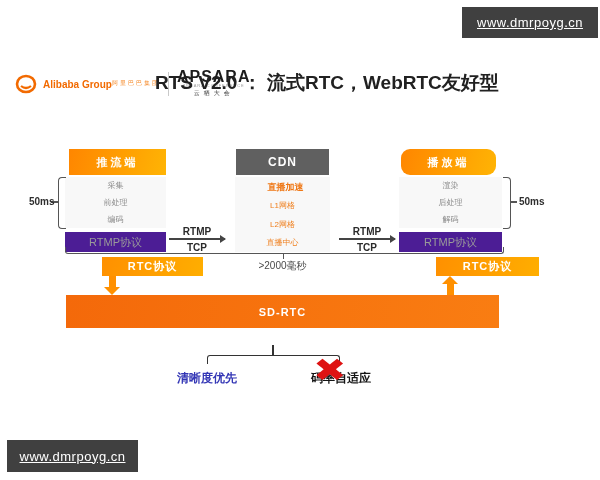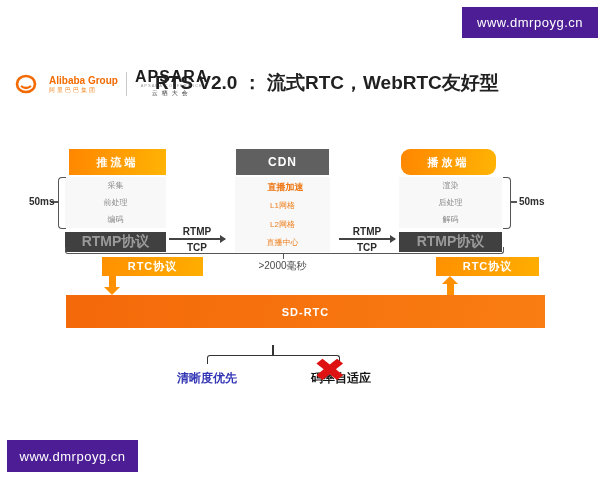--- a/index.html
+++ b/index.html
@@ -1,26 +1,26 @@
 <!DOCTYPE html>
 <html><head>
 <meta charset="utf-8">
 <style>
   html,body{margin:0;padding:0;background:#fff;}
   .stage{position:relative;width:600px;height:480px;background:#ffffff;overflow:hidden;
          font-family:"Liberation Sans","DejaVu Sans",sans-serif;}
-  .wm{position:absolute;background:#4c1d95;color:#fff;font-size:13px;
-      display:flex;align-items:center;justify-content:center;letter-spacing:0.5px;}
+  .wm{position:absolute;background:#404040;color:#fff;font-size:13px;
+      display:flex;align-items:center;justify-content:center;letter-spacing:0.5px;text-decoration:underline;}
   #wm-top{left:462px;top:7px;width:136px;height:31px;}
   #wm-bottom{left:7px;top:440px;width:131px;height:32px;}
 
   
   .logo-row{position:absolute;left:15px;top:66px;height:36px;display:flex;align-items:center;}
   .ali-block{display:flex;align-items:center;}
-  .ali-text{display:flex;flex-direction:column;margin-left:12px;}
+  .ali-text{display:flex;flex-direction:row;margin-left:6px;}
   .ali-name{color:#f26a00;font-size:10px;font-weight:bold;line-height:11px;}
   .ali-cn{color:#f58a2a;font-size:6px;letter-spacing:2px;line-height:8px;}
   .logo-divider{width:1px;height:24px;background:#c9c9c9;margin:0 8px;}
   .apsara-block{display:flex;flex-direction:column;align-items:center;}
   .apsara-name{color:#1c1c1c;font-size:16px;font-weight:800;letter-spacing:1px;line-height:12px;}
   .apsara-sub{color:#9a9a9a;font-size:4px;letter-spacing:1px;line-height:6px;}
   .apsara-cn{color:#3a3a3a;font-size:6px;letter-spacing:4px;line-height:9px;}
   .page-title{position:absolute;left:155px;top:70px;font-size:19px;font-weight:600;color:#212121;}
   .subtitle{position:absolute;left:68px;top:118px;font-size:13px;color:#3d3d3d;font-weight:500;letter-spacing:0.5px;}
 
@@ -34,22 +34,22 @@
 
   .panel{position:absolute;background:#f8f8f8;display:flex;flex-direction:column;
          align-items:center;justify-content:space-around;}
   #push-panel{left:65px;top:177px;width:101px;height:51px;}
   #play-panel{left:399px;top:177px;width:103px;height:51px;}
   #cdn-panel{left:235px;top:177px;width:95px;height:75px;}
   .stage-item{font-size:8px;color:#8a8a8a;line-height:9px;}
   .cdn-item{font-size:8px;color:#ef8020;line-height:9px;}
   .cdn-item-title{font-size:9px;color:#ef7715;font-weight:bold;line-height:10px;margin-left:6px;}
 
-  .proto{position:absolute;background:#404040;color:#9a9a9a;font-size:14px;height:20px;
-         display:flex;align-items:center;justify-content:center;font-weight:bold;}
+  .proto{position:absolute;background:#4c1d95;color:#9a9a9a;font-size:11px;height:20px;
+         display:flex;align-items:center;justify-content:center;}
   #push-proto{left:65px;top:232px;width:101px;}
   #play-proto{left:399px;top:232px;width:103px;}
 
   
   .bracket-l{position:absolute;left:58px;top:177px;width:7px;height:50px;
      border-left:1.5px solid #555;border-top:1.5px solid #555;border-bottom:1.5px solid #555;
      border-radius:4px 0 0 4px;}
   .bracket-l-dash{position:absolute;left:51px;top:201px;width:7px;height:1.5px;background:#555;}
   .bracket-r{position:absolute;left:503px;top:177px;width:7px;height:50px;
      border-right:1.5px solid #555;border-top:1.5px solid #555;border-bottom:1.5px solid #555;
@@ -88,21 +88,21 @@
   #arrow-up{left:442px;top:276px;}
   .ta-stem{position:absolute;left:4.5px;width:7px;height:11px;background:#ff9000;}
   #arrow-down .ta-stem{top:0;}
   #arrow-up .ta-stem{bottom:0;}
   .ta-head{position:absolute;left:0;width:0;height:0;
      border-left:8px solid transparent;border-right:8px solid transparent;}
   #arrow-down .ta-head{top:11px;border-top:8px solid #ff9000;}
   #arrow-up .ta-head{top:0;border-bottom:8px solid #ff9000;}
 
   
-  #sdrtc{position:absolute;left:66px;top:295px;width:479px;height:33px;
+  #sdrtc{position:absolute;left:66px;top:295px;width:433px;height:33px;
      background:linear-gradient(100deg,#f4690a,#f97d12);color:#fff;font-weight:bold;
      font-size:11px;letter-spacing:1px;display:flex;align-items:center;justify-content:center;}
 
   
   #split-stem{position:absolute;left:272px;top:345px;width:1.5px;height:10px;background:#333;}
   #split-bar{position:absolute;left:207px;top:355px;width:131px;height:8px;
      border-top:1.5px solid #333;border-left:1.5px solid #333;border-right:1.5px solid #333;
      border-radius:3px 3px 0 0;}
   .option{position:absolute;width:90px;text-align:center;font-weight:bold;font-size:12px;top:370px;}
   #opt-left{left:162px;color:#3336b5;}

